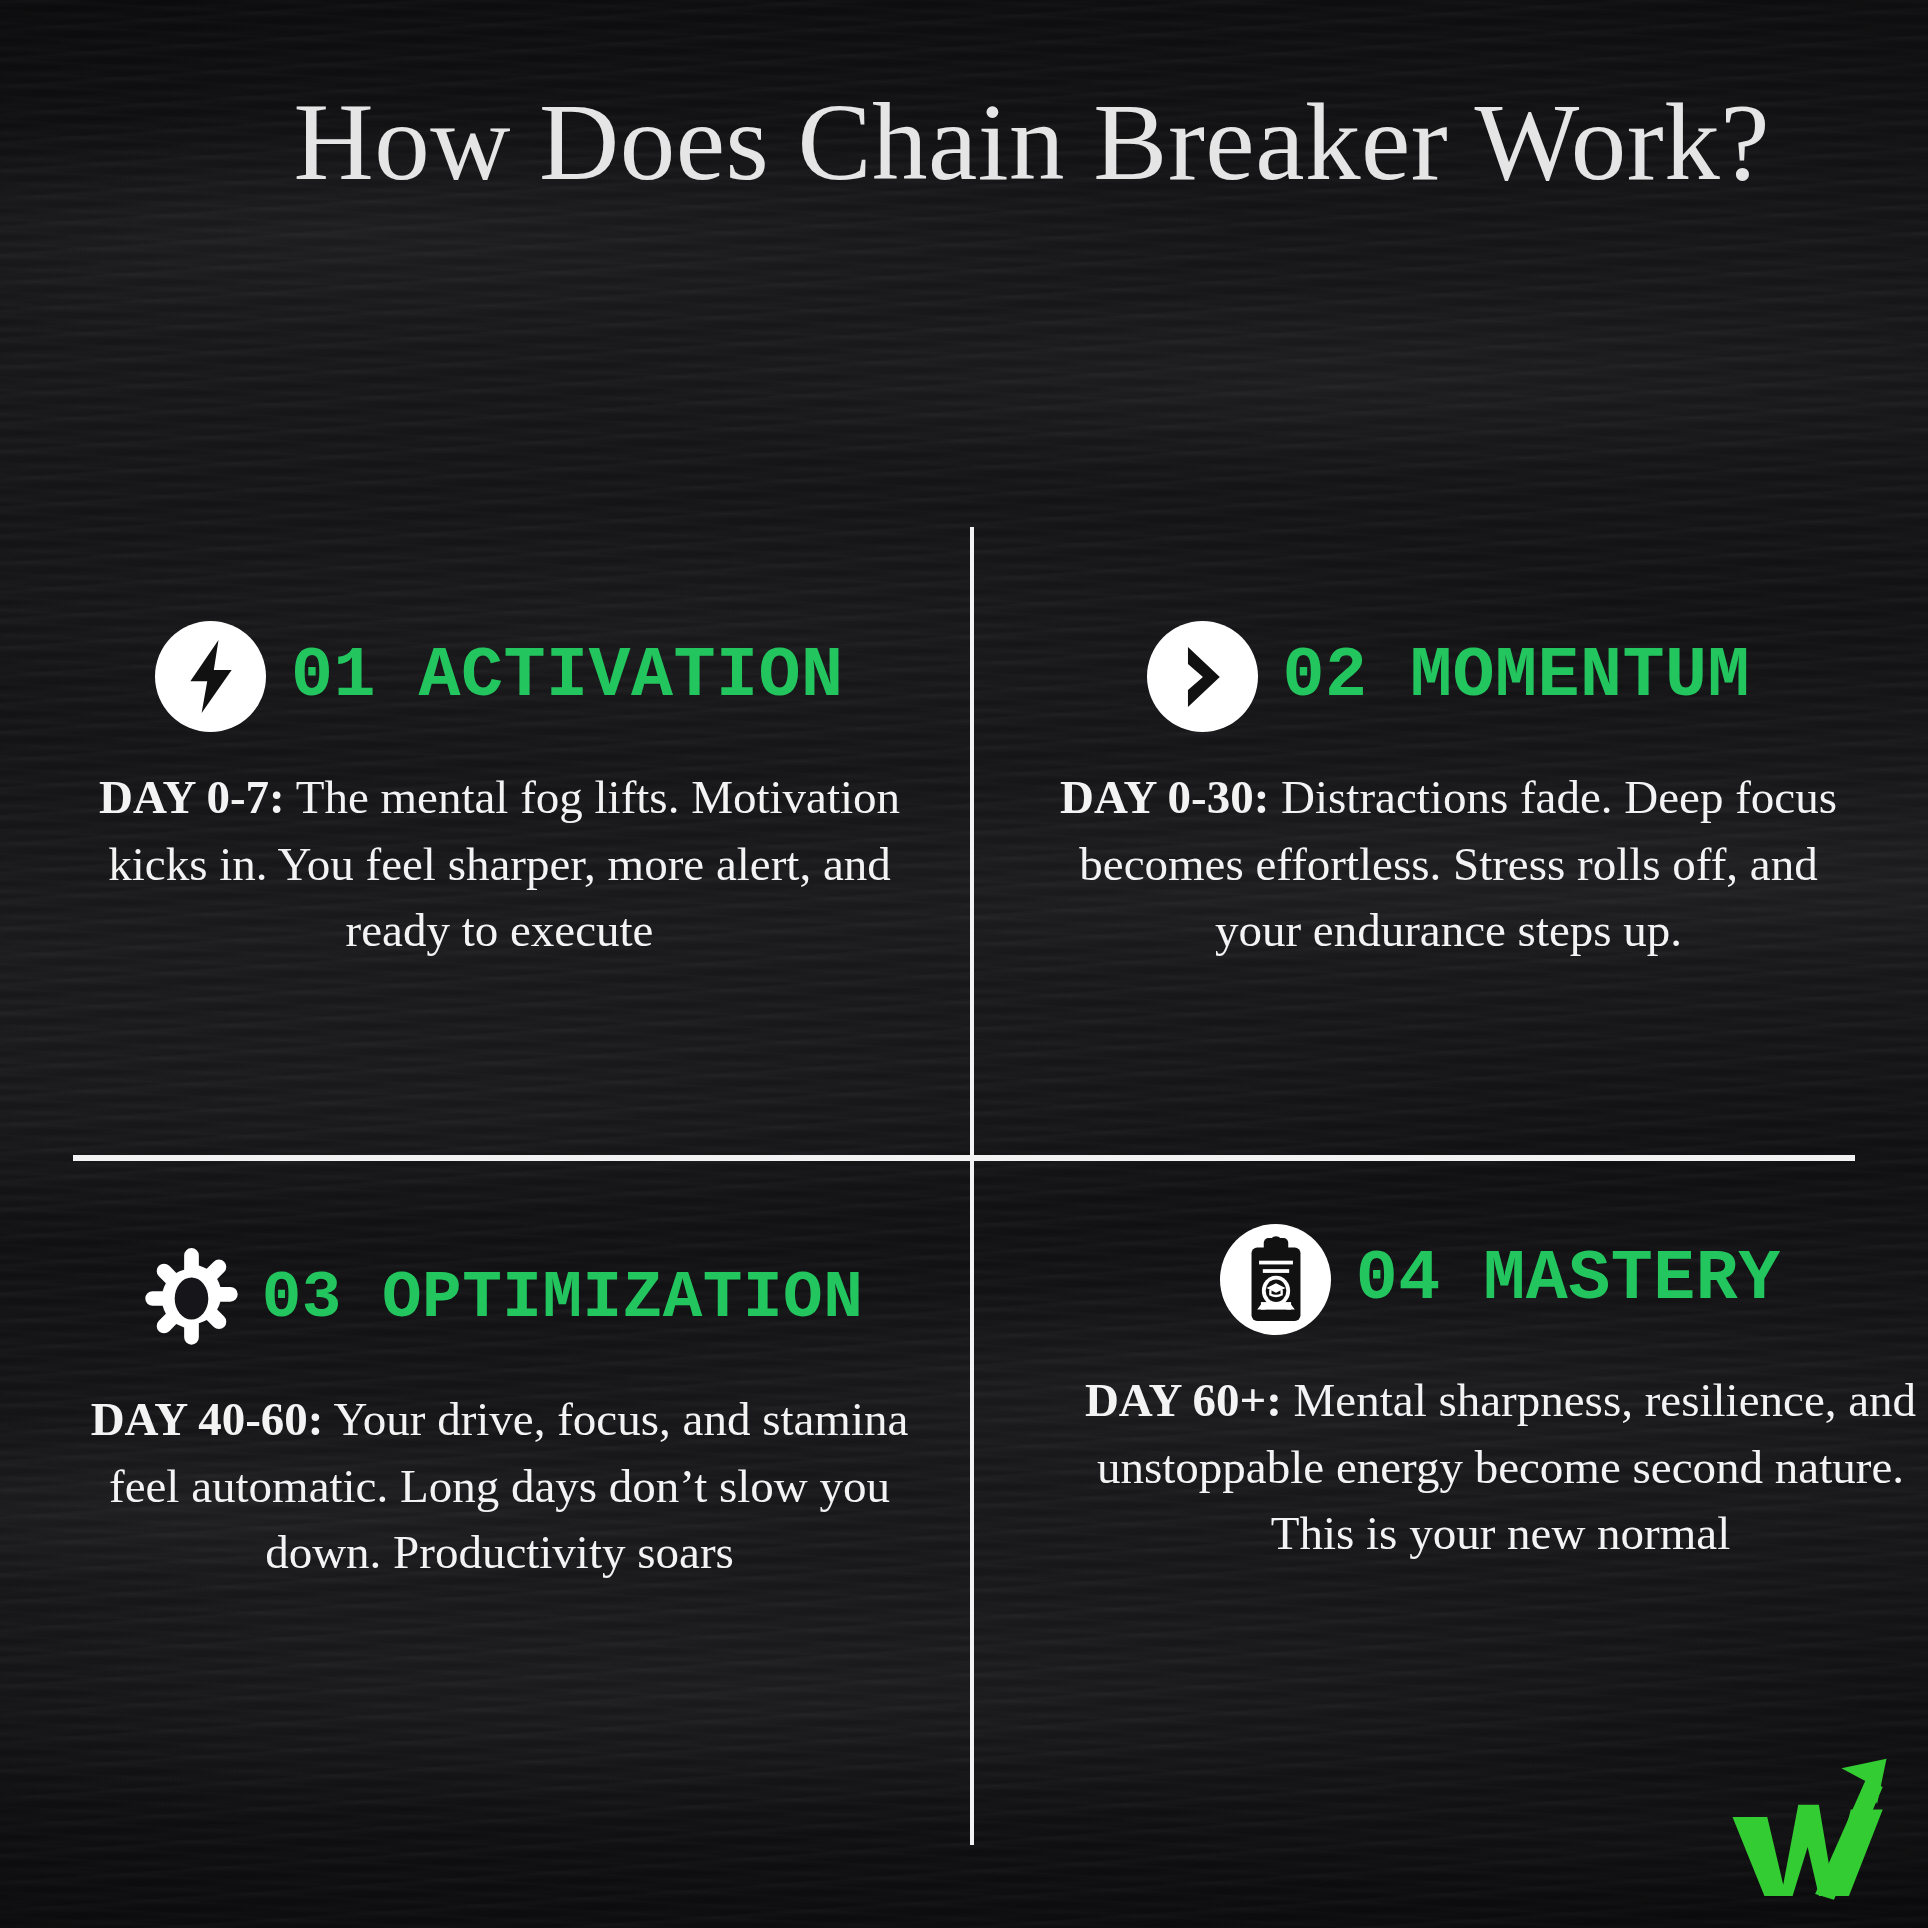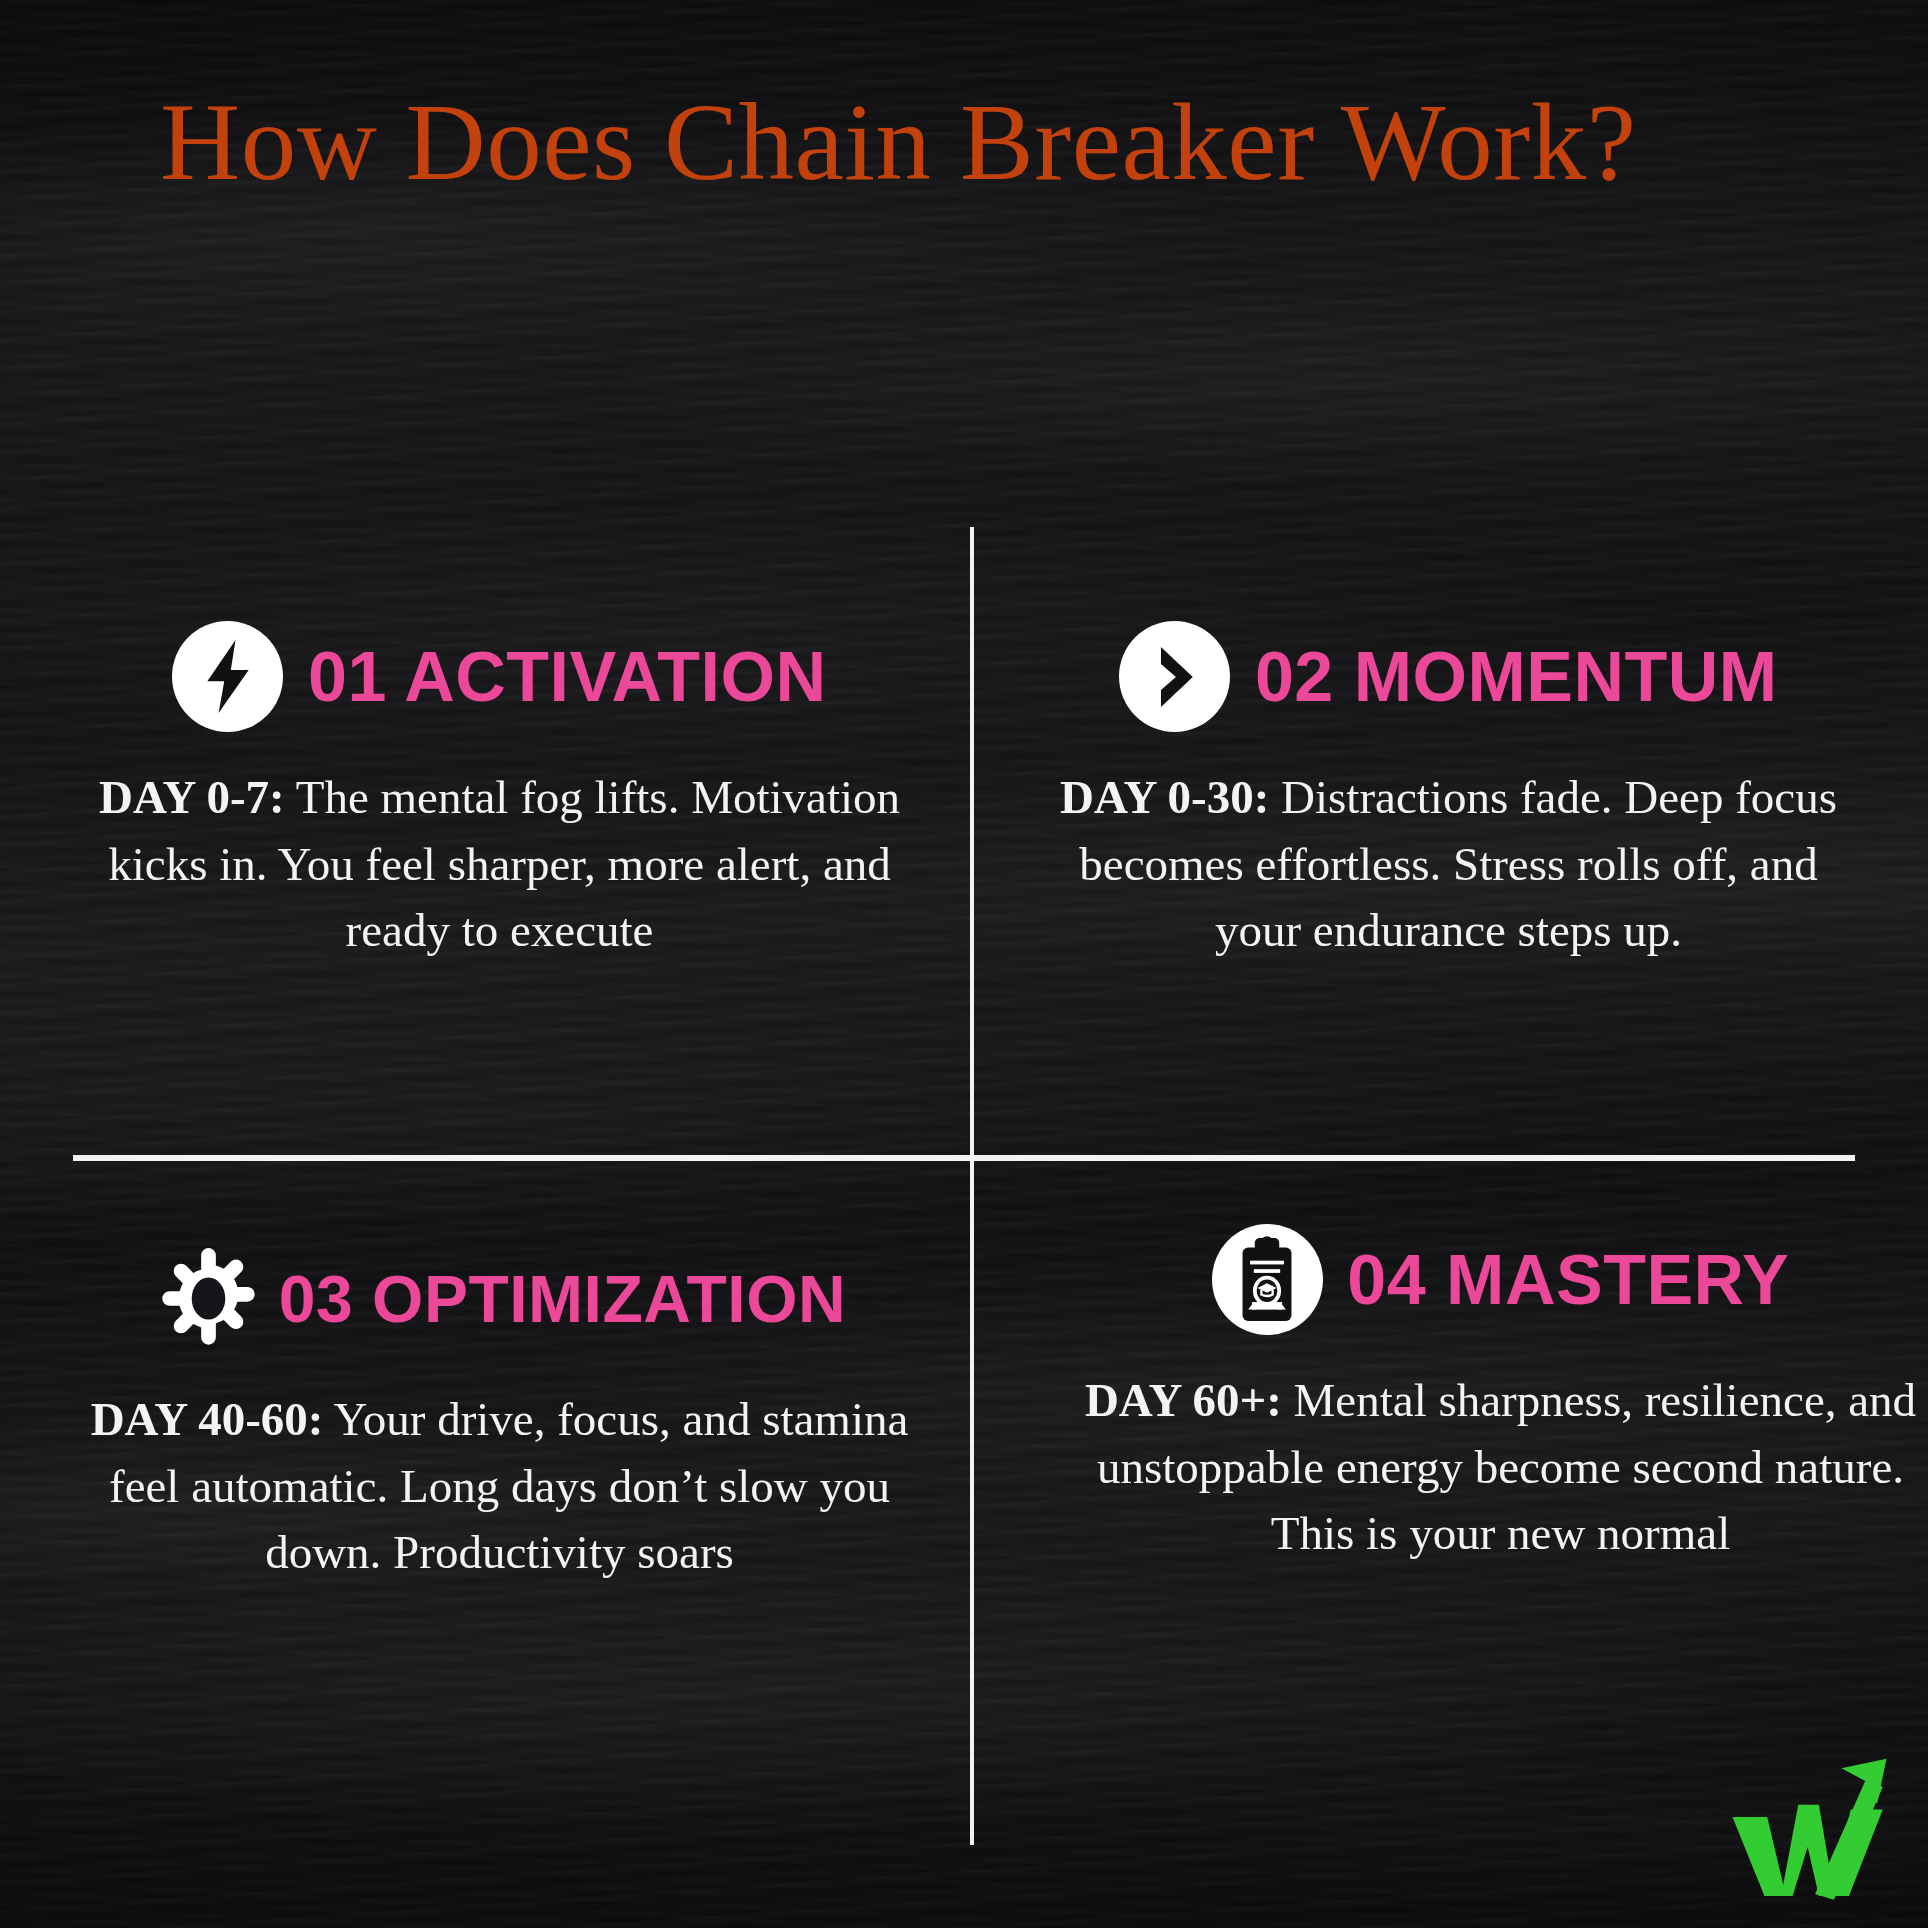--- a/index.html
+++ b/index.html
@@ -64,22 +64,22 @@
     background: radial-gradient(ellipse 120% 110% at 50% 45%,
                 rgba(0,0,0,0) 45%, rgba(0,0,0,0.45) 100%);
   }
 
   
   .title {
     position: absolute;
     top: 73px;
     left: 160px;
     width: 1610px;
-    text-align: left;
-    color: #c2410c;
+    text-align: right;
+    color: #e5e5e5;
     font-family: "Liberation Serif", serif;
     font-size: 111px;
     line-height: 1.25;
     letter-spacing: 0.5px;
     font-weight: 400;
   }
 
   
   .divider-v {
     position: absolute;
@@ -111,22 +111,22 @@
   .head-row {
     display: flex;
     align-items: center;
     justify-content: center;
     gap: 24.5px;
     width: 100%;
   }
   .q3 .head-row { gap: 15px; }
 
   .head-text {
-    color: #ec4899;
-    font-family: Liberation Sans, sans-serif;
+    color: #22c55e;
+    font-family: Liberation Mono, monospace;
     font-weight: bold;
     font-size: 70px;
     letter-spacing: 0.5px;
     white-space: nowrap;
   }
   .q3 .head-text { font-size: 66px; }
 
   .icon-badge {
     width: 111px;
     height: 111px;

